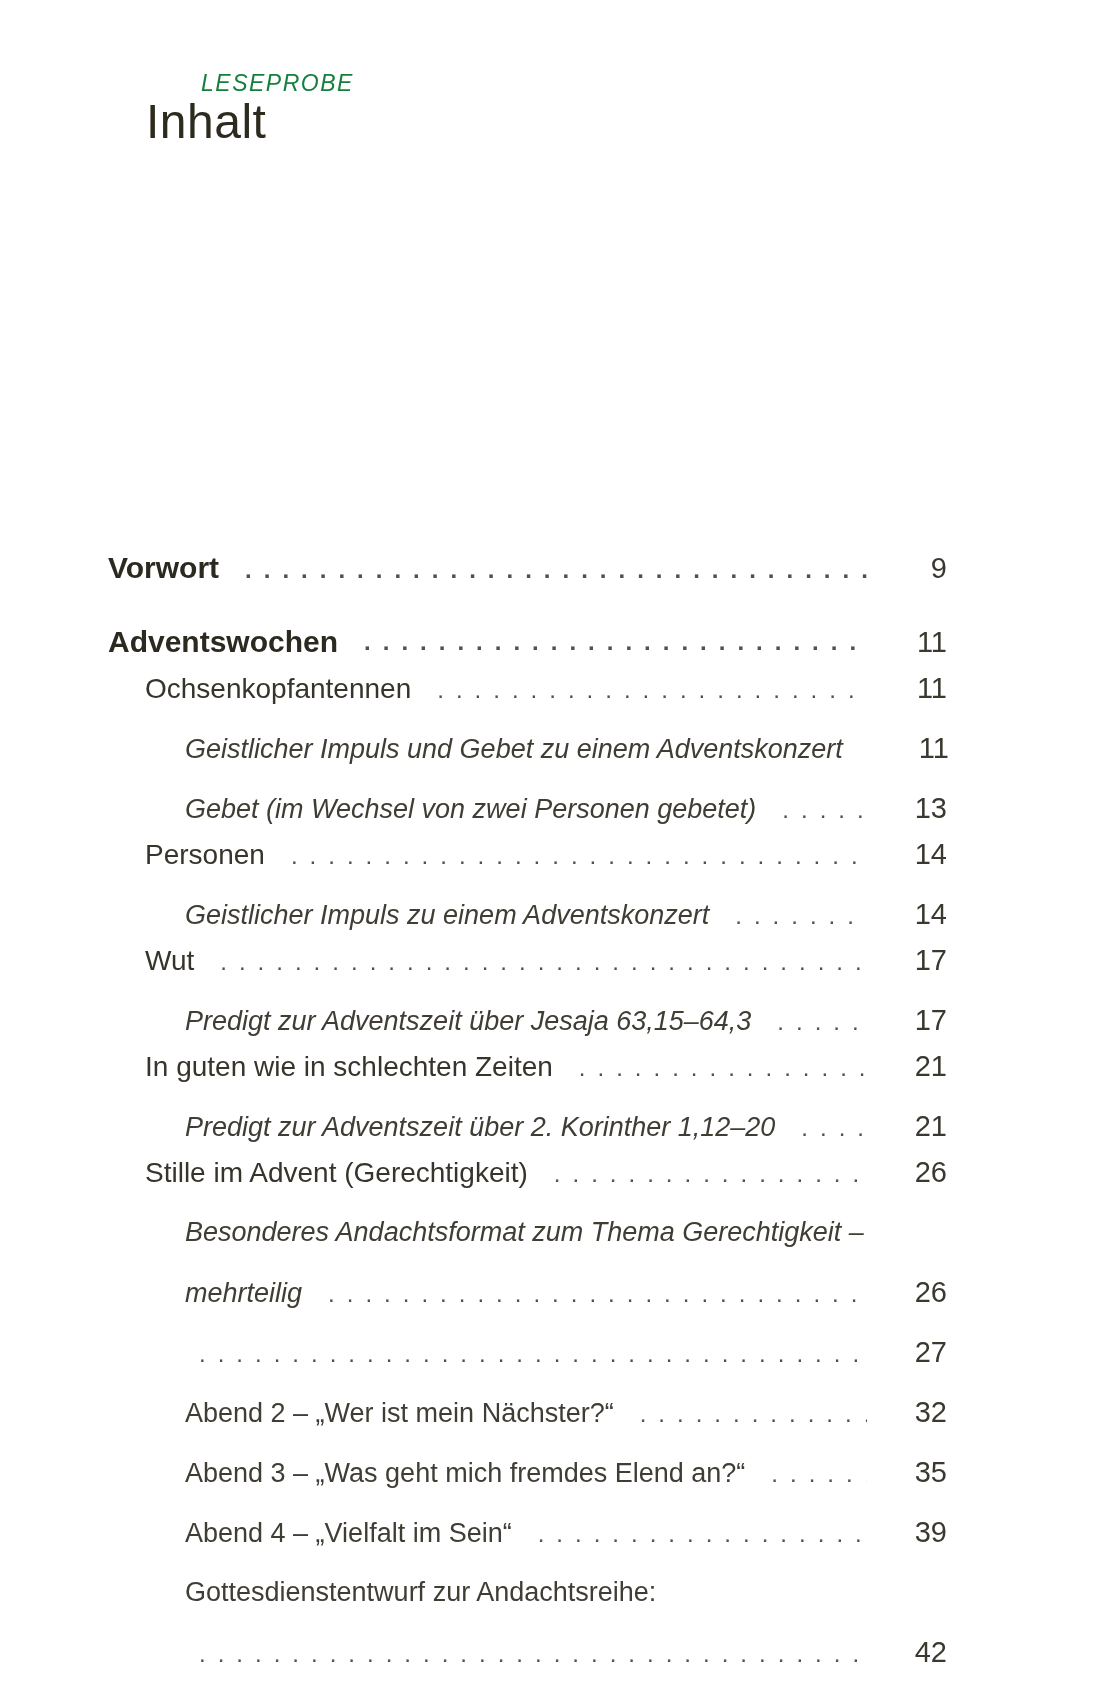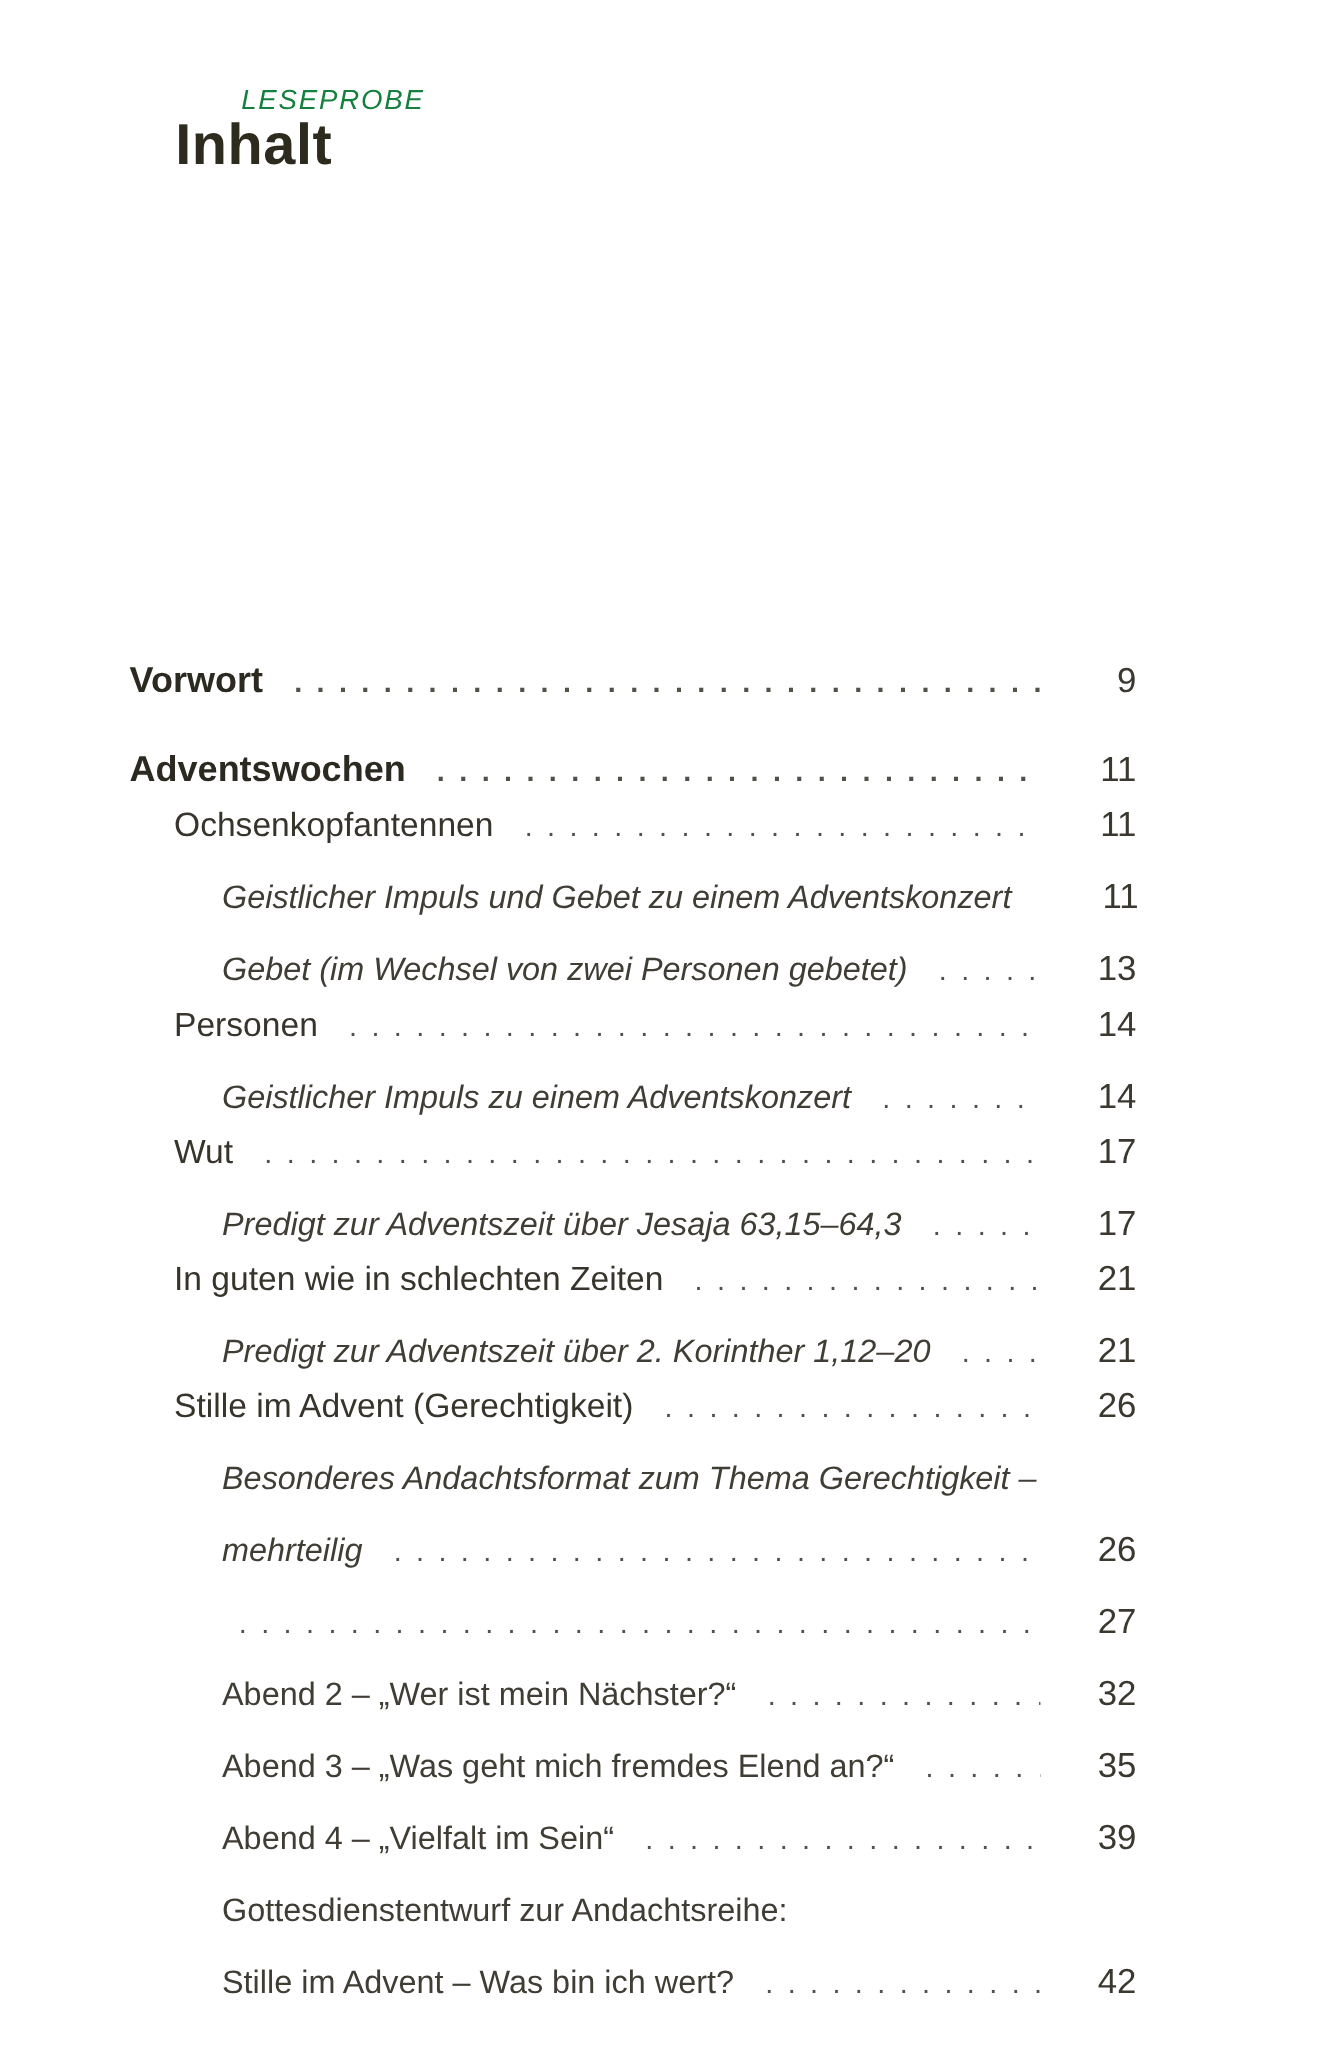--- a/index.html
+++ b/index.html
@@ -11,36 +11,36 @@
     overflow: hidden;
   }
   .eyebrow {
     position: absolute; left: 201px; top: 70px;
     font-size: 23px; letter-spacing: 1.5px;
     color: #15803d;
     font-style: italic;
   }
   .page-title {
     position: absolute; left: 146px; top: 94px; margin: 0;
-    font-size: 48px; font-weight: bold; letter-spacing: 0.5px;
+    font-size: 48px; font-weight: normal; letter-spacing: 0.5px;
     color: #2d2a1e;
   }
   .toc {
     position: absolute; left: 108px; top: 548px;
     width: 839px;
   }
   .row {
     display: flex; align-items: baseline;
     height: 40px; line-height: 40px;
     min-width: 0;
     gap: 12px;
   }
   .row .label { white-space: nowrap; }
   .row.lv1 { font-weight: bold; font-size: 30px; color: #2c2a20; }
-  .row.lv1:not(.first) { margin-top: 34px; }
+  .row.lv1:not(.first) { margin-top: 34px; align-items: center; }
   .row.lv2 { margin-top: 6px; font-size: 28px; color: #36342b; padding-left: 37px; }
   .row.lv3 { font-size: 27px; color: #403d35; padding-left: 77px; margin-top: 20px; }
   .row.s-italic .label { font-style: italic; }
   .dots {
     flex: 1 1 auto; min-width: 0;
     overflow: hidden; white-space: nowrap;
     margin: 0 4px 0 14px;
     color: #53504a; font-size: 24px;
     letter-spacing: 12px;
   }
@@ -150,18 +150,17 @@
     <span class="label">Abend 4 – „Vielfalt im Sein“</span>
     <span class="dots" aria-hidden="true"></span>
     <span class="page">39</span>
   </div>
       <div class="row lv3 s-regular no-page">
     <span class="label">Gottesdienstentwurf zur Andachtsreihe:</span>
     <span class="dots" aria-hidden="true"></span>
     <span class="page"></span>
   </div>
       <div class="row lv3 s-regular">
-    <span class="label">Stille im Advent – Was bin ich wert?</span>
     <span class="dots" aria-hidden="true"></span>
     <span class="page">42</span>
   </div>
     </nav>
 </main>
 
 </body></html>

